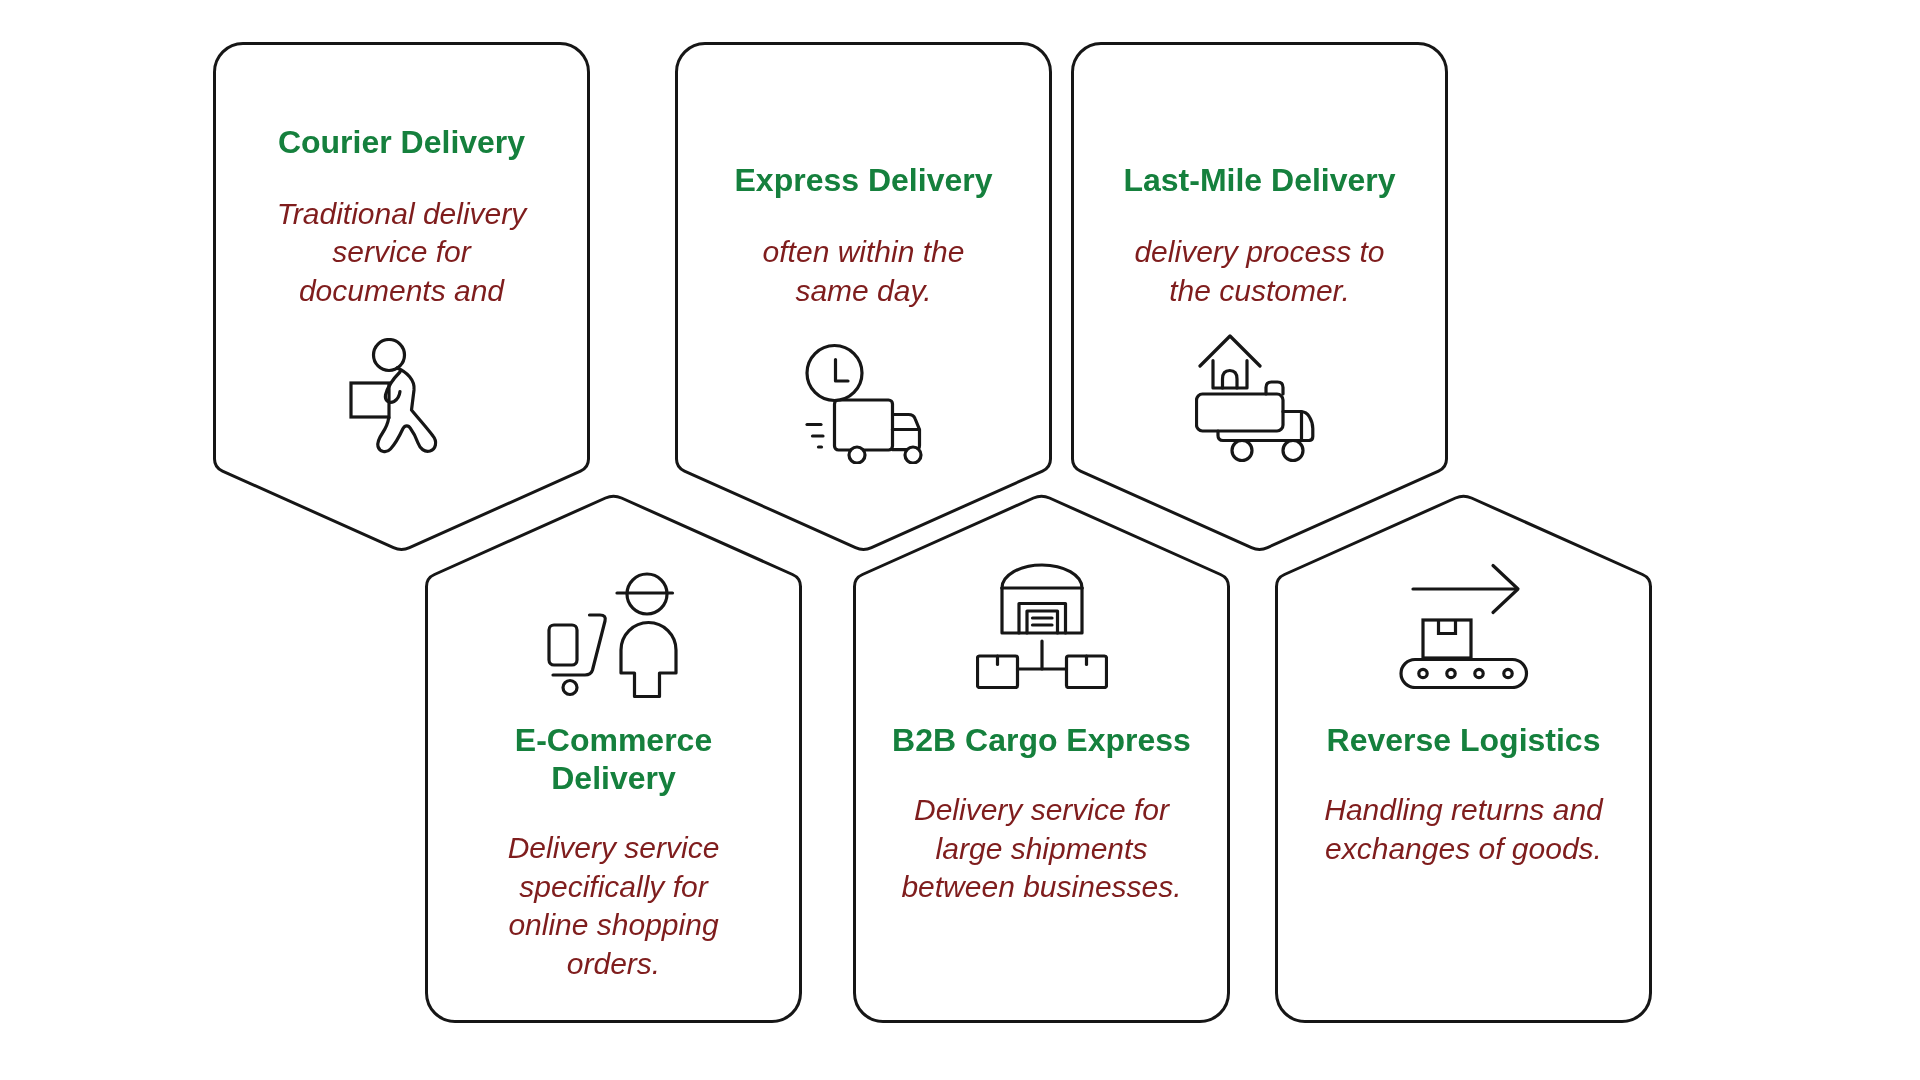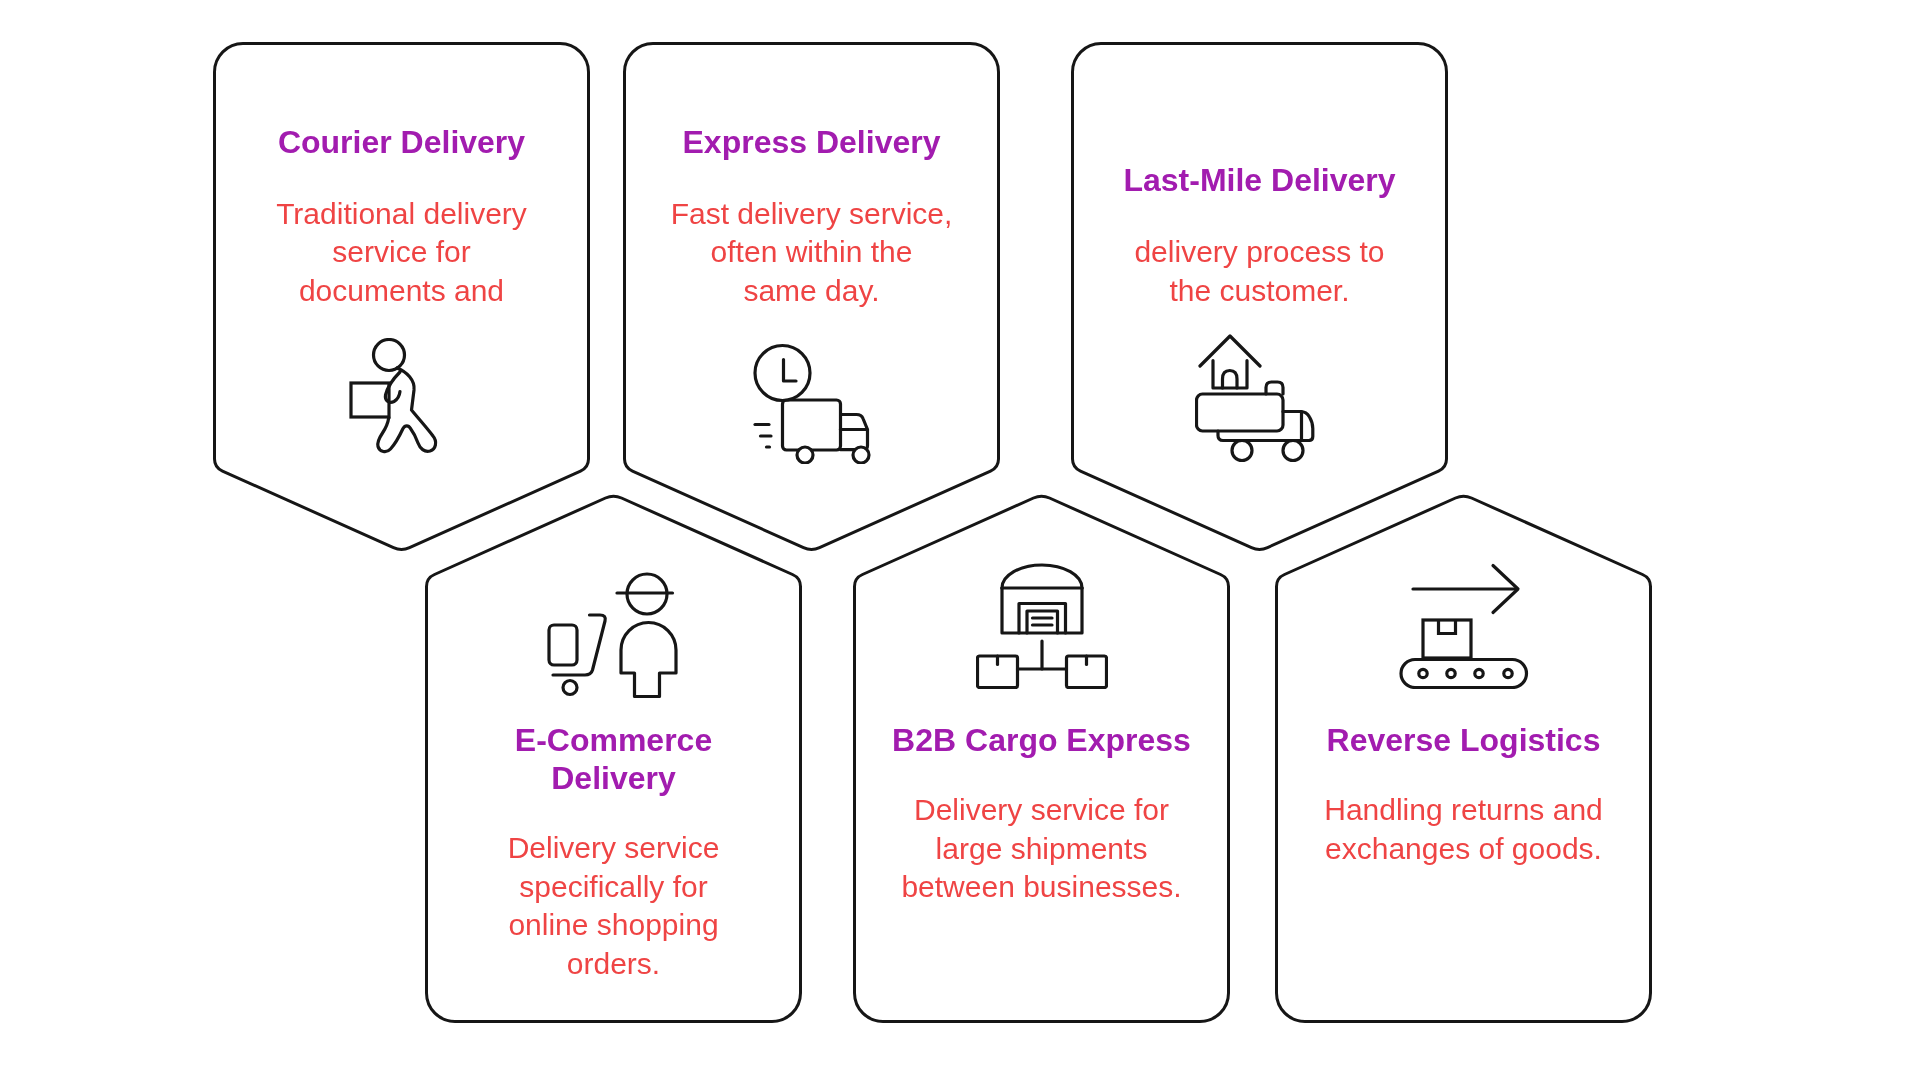--- a/index.html
+++ b/index.html
@@ -8,35 +8,35 @@
     font-family: "Liberation Sans", sans-serif;
   }
   .stage { position: relative; width: 1920px; height: 1080px; background: #ffffff; }
 
   .card { position: absolute; width: 377px; }
   .card.top { top: 42px; height: 511px; }
   .card.bottom { top: 493px; height: 530px; }
   .card .shape { position: absolute; left: 0; top: 0; width: 100%; height: 100%; }
 
   .card-1 { left: 213px; }
-  .card-2 { left: 615px; padding-left: 16px; }
+  .card-2 { left: 667px; padding-left: 16px; }
   .card-3 { left: 1071px; }
   .card-4 { left: 425px; }
   .card-5 { left: 853px; }
   .card-6 { left: 1275px; }
 
   .textblock {
     position: absolute; left: 18px; right: 18px;
     display: flex; flex-direction: column; text-align: center;
   }
   .card.top .textblock { bottom: 243px; justify-content: flex-end; gap: 34px; }
   .card.bottom .textblock { top: 228px; gap: 32px; }
 
-  .card-title { font-size: 32px; font-weight: bold; line-height: 38px; color: #a21caf; }
-  .card-desc  { font-size: 30px; font-weight: normal; line-height: 38.5px; color: #ef4444; }
+  .card-title { font-size: 32px; font-weight: bold; line-height: 38px; color: #15803d; }
+  .card-desc  { font-size: 30px; font-weight: normal; line-height: 38.5px; color: #7f1d1d; font-style: italic; }
   .card-title div, .card-desc div { white-space: nowrap; }
 
   .icon-slot {
     position: absolute; left: 0; right: 0;
     display: flex; justify-content: center; align-items: flex-start;
   }
   .card.top .icon-slot { bottom: 89px; }
   .card.bottom .icon-slot { top: 70px; }
 
   svg.icon { display: block; }
@@ -76,21 +76,20 @@
 
   <div class="card top card-2">
     <svg class="shape" viewBox="0 0 377 511">
       <path class="outline" d="M30 1.5 H347 A28.5 28.5 0 0 1 375.5 30 V417 Q375.5 425.5 367.5 429.1 L196.5 505.6 Q188.5 509.2 180.5 505.6 L9.5 429.1 Q1.5 425.5 1.5 417 V30 A28.5 28.5 0 0 1 30 1.5 Z"></path>
     </svg>
     <div class="textblock">
       <div class="card-title">
           <div>Express Delivery</div>
         </div>
       <div class="card-desc">
-          <div>Fast delivery service,</div>
           <div>often within the</div>
           <div>same day.</div>
         </div>
     </div>
     <div class="icon-slot">
       <svg class="icon" width="122" height="128" viewBox="0 0 122 128">
         <path class="ln" d="M4 88.5 H18"></path>
         <path class="ln" d="M9.5 100 H20"></path>
         <path class="ln" d="M15.5 111 H18.5"></path>
         <rect class="ln" x="31.5" y="64" width="58" height="50" rx="4"></rect>

